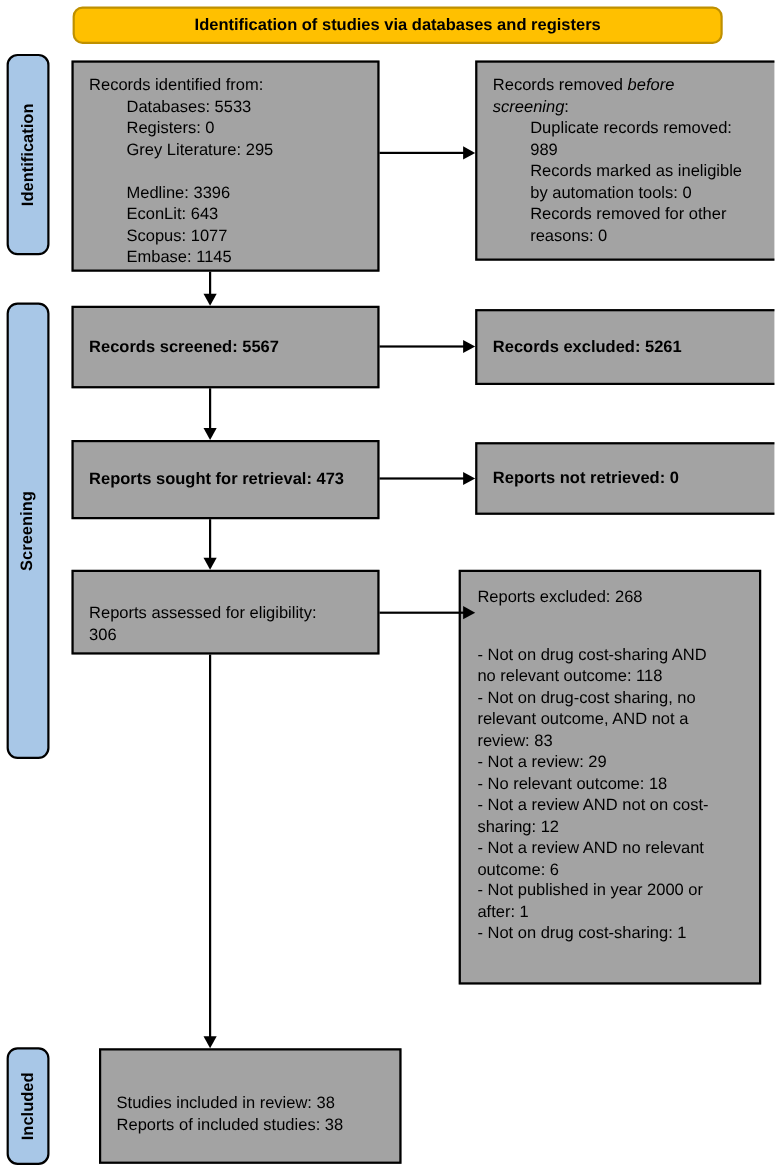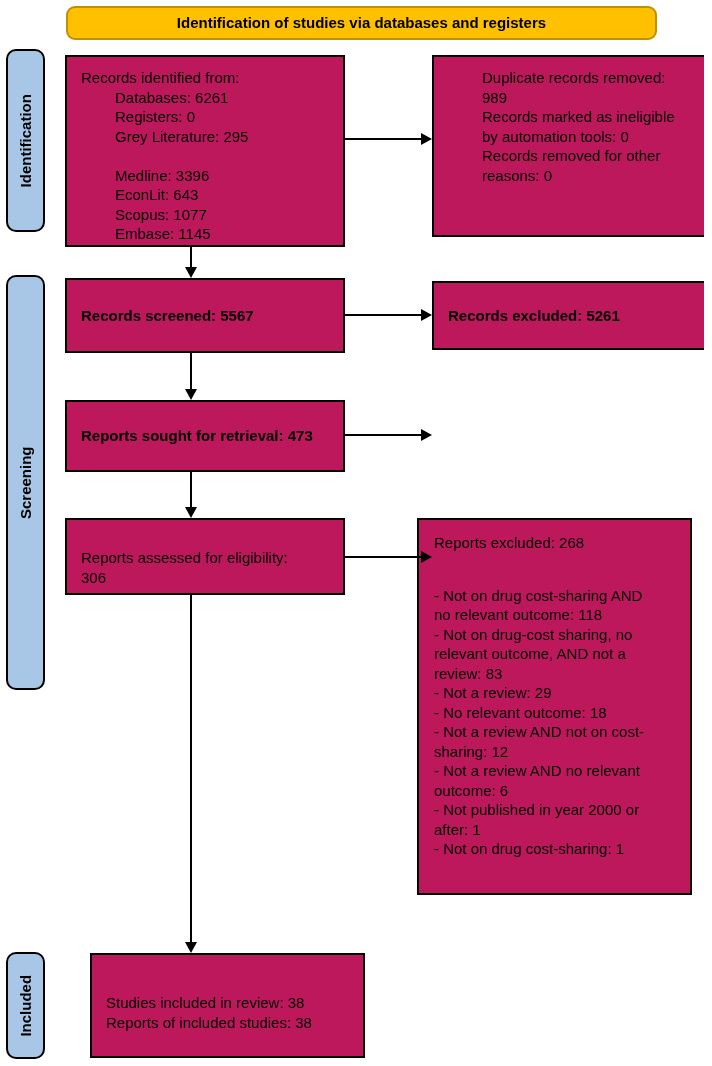--- a/index.html
+++ b/index.html
@@ -30,21 +30,21 @@
     background: var(--stage_fill, #A8C7E7);
     border: 2px solid var(--box_border, #000000);
     border-radius: 10px;
     box-sizing: border-box;
     display: flex; align-items: center; justify-content: center;
     font-weight: bold;
   }
   .stage span { transform: rotate(-90deg); white-space: nowrap; }
   .box {
     position: absolute;
-    background: #be185d;
+    background: #a3a3a3;
     border: 2px solid var(--box_border, #000000);
     box-sizing: border-box;
   }
   .box.center { display: flex; align-items: center; }
   .pad { padding-left: 14px; padding-right: 10px; font-weight: bold; }
   .indent { margin-left: 34px; }
   .hline { position: absolute; height: 2px; background: #000; }
   .vline { position: absolute; width: 2px; background: #000; }
   .tri-right {
     position: absolute; width: 0; height: 0;
@@ -74,48 +74,54 @@
   <div class="stage" style="top:275px; height:415px;">
     <span>Screening</span>
   </div>
   <div class="stage" style="top:952px; height:107px;">
     <span>Included</span>
   </div>
 
   <div class="box" style="left:65px; top:55px; width:280px; height:192px; padding:11px 14px;">
     <div>Records identified from:</div>
     <div class="indent">
-        <div>Databases: 6261</div>
+        <div>Databases: 5533</div>
         <div>Registers: 0</div>
         <div>Grey Literature: 295</div>
         <div>&nbsp;</div>
         <div>Medline: 3396</div>
         <div>EconLit: 643</div>
         <div>Scopus: 1077</div>
         <div>Embase: 1145</div>
       </div>
   </div>
 
   <div class="box" style="left:432px; top:55px; width:275px; height:182px; padding:11px 26px 11px 14px;">
+    <div>
+      <span>Records removed </span><i>before screening</i><span>:</span>
+    </div>
     <div class="indent">
         <div>Duplicate records removed: 989</div>
         <div>Records marked as ineligible by automation tools: 0</div>
         <div>Records removed for other reasons: 0</div>
       </div>
   </div>
 
   <div class="box center pad" style="left:65px; top:278px; width:280px; height:75px;">
     <span>Records screened: 5567</span>
   </div>
   <div class="box center pad" style="left:432px; top:281px; width:275px; height:69px;">
     <span>Records excluded: 5261</span>
   </div>
 
   <div class="box center pad" style="left:65px; top:400px; width:280px; height:72px;">
     <span>Reports sought for retrieval: 473</span>
+  </div>
+  <div class="box center pad" style="left:432px; top:402px; width:275px; height:66px;">
+    <span>Reports not retrieved: 0</span>
   </div>
 
   <div class="box" style="left:65px; top:518px; width:280px; height:77px; padding:28px 14px;">
     <div style="max-width:225px;">Reports assessed for eligibility: 306</div>
   </div>
 
   <div class="box" style="left:417px; top:518px; width:275px; height:377px; padding:13px 15px;">
     <div style="max-width:222px;">
       <div>Reports excluded: 268</div>
       <div style="margin-top:33px;">

